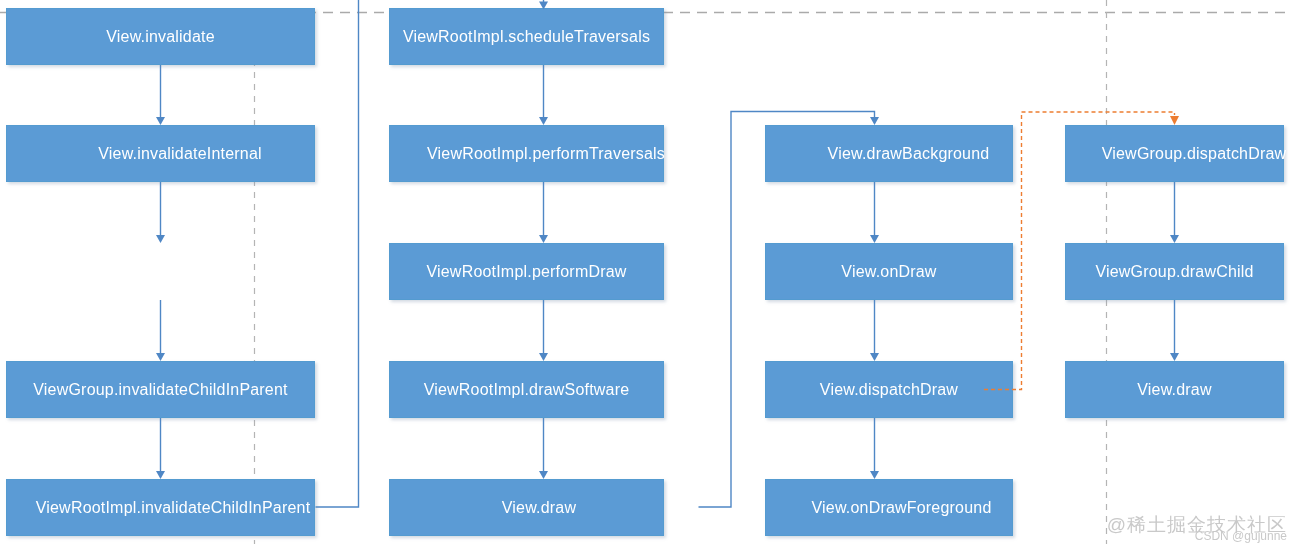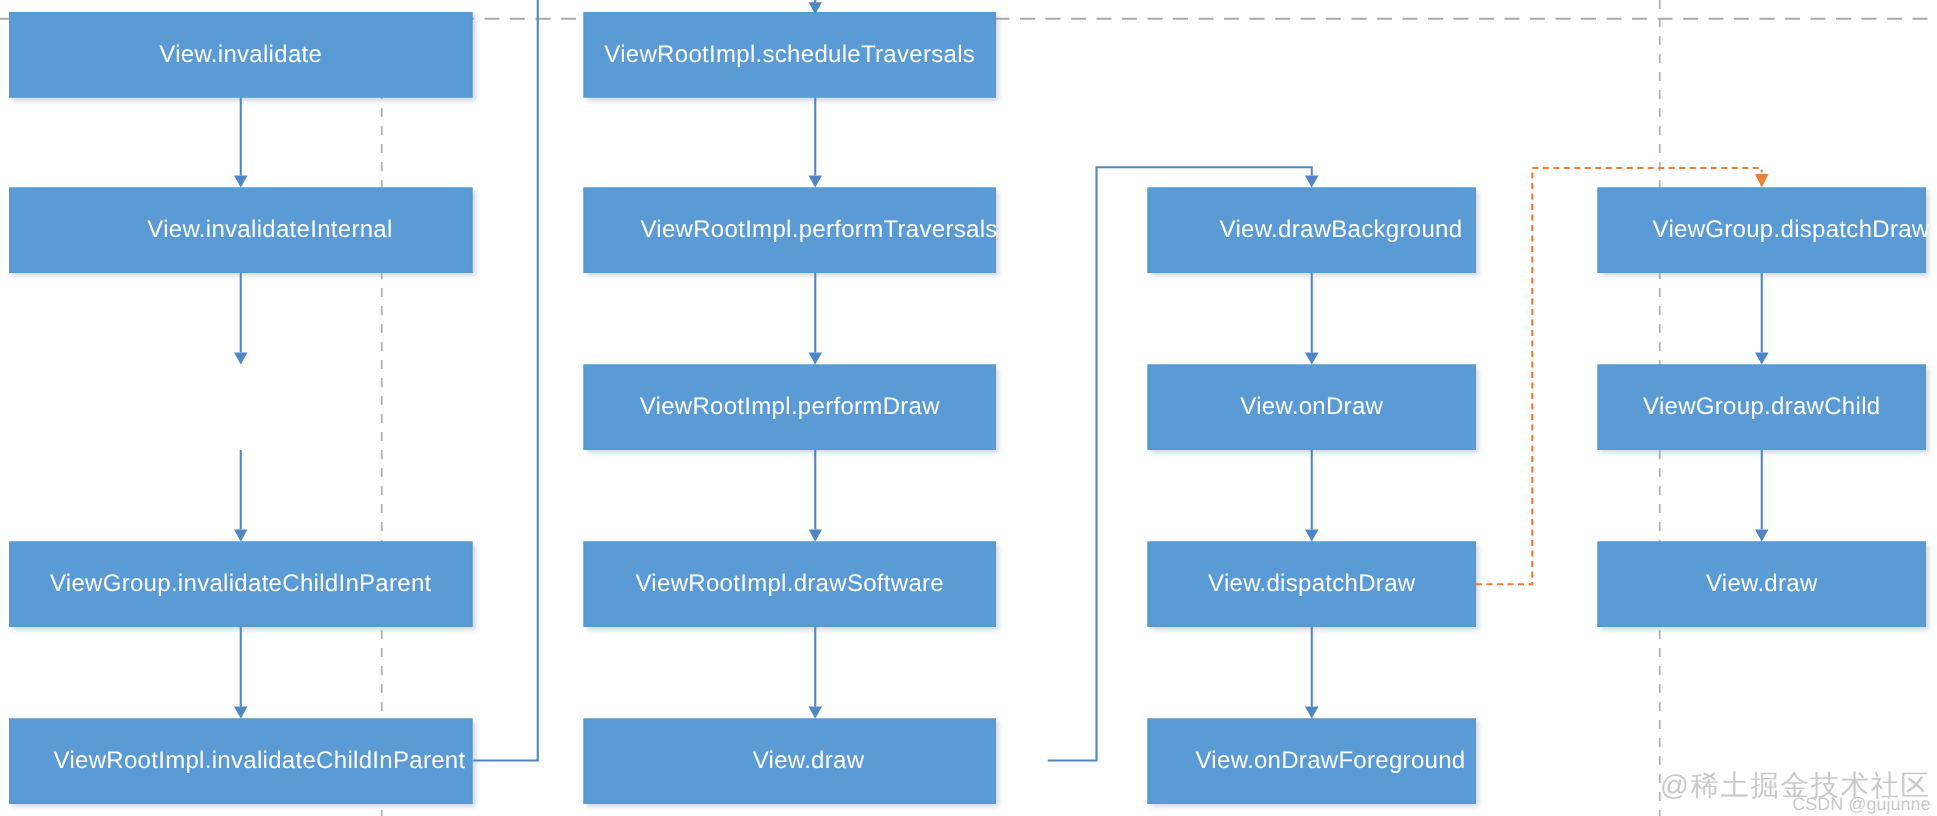--- a/index.html
+++ b/index.html
@@ -24,21 +24,21 @@
     box-shadow:2px 2px 3px rgba(130,150,175,0.35);
     color:#ffffff;
     display:flex; align-items:center; justify-content:center;
     font-size:16px;
     letter-spacing:0.2px;
     white-space:nowrap;
   }
   
   .col0 { left:6px;    width:309px; }
   .col1 { left:389px;  width:275px; }
-  .col2 { left:765px;  width:219px; }
+  .col2 { left:765px;  width:248px; }
   .col3 { left:1065px; width:219px; }
   
   .row0 { top:8px; }
   .row1 { top:125px;padding-left:39px; }
   .row2 { top:243px; }
   .row3 { top:361px; }
   .row4 { top:479px;padding-left:25px; }
 
   .watermark {
     position:absolute;

